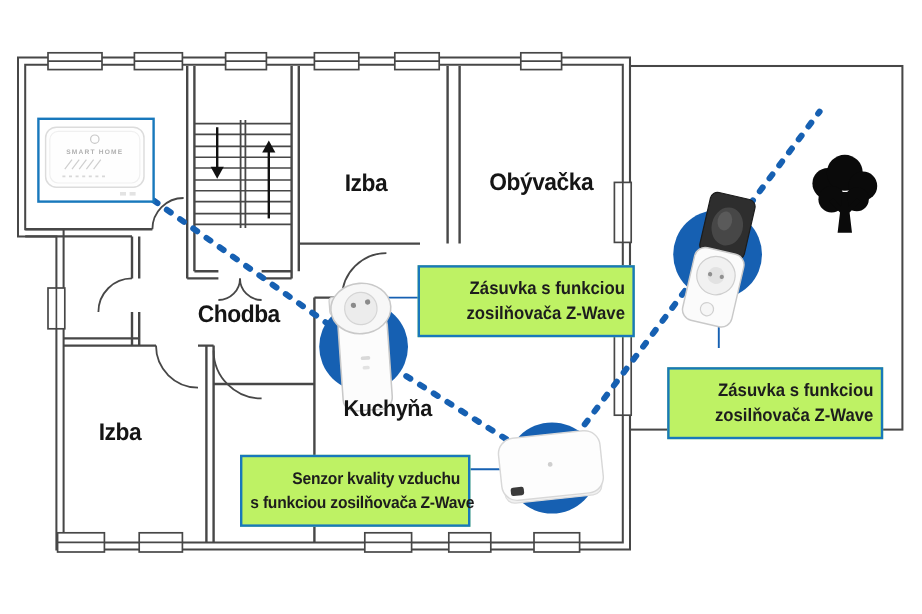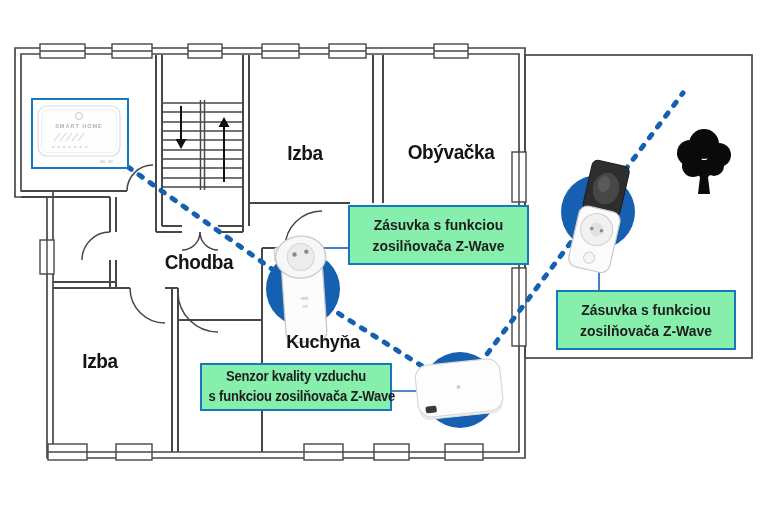--- a/index.html
+++ b/index.html
@@ -14,23 +14,24 @@
     font-family:"Liberation Sans", sans-serif;
     border-radius:10px;
   }
   .stage svg{position:absolute;left:0;top:0;}
   .room-label{
     position:absolute;font-weight:700;font-size:20px;color:#151515;
     text-align:center;letter-spacing:-0.4px;transform:scaleX(0.95);
     white-space:nowrap;
   }
   .callout{
-    position:absolute;background:#86efac;border:2.5px solid var(--callout-border-blue);
-    display:flex;align-items:center;justify-content:center;text-align:center;
+    position:absolute;background:#bef264;border:2.5px solid var(--callout-border-blue);
+    display:flex;align-items:center;justify-content:center;text-align:right;
     box-sizing:border-box;
+    margin-top:16px;
   }
   .callout .txt{
     width:100%;transform:scaleX(0.93);font-weight:700;color:#1d1d1d;
     font-size:15px;line-height:1.42;white-space:nowrap;
   }
   .callout.small .txt{font-size:14px;letter-spacing:-0.2px;}
   .conn{stroke:var(--connection-blue);}
   .circle-fill{fill:var(--connection-blue);}
   .wall{stroke:var(--wall-gray);fill:none;}
 </style>
@@ -196,21 +197,21 @@
   <div class="room-label" style="left:149px;top:251px;width:100px;">Chodba</div>
   <div class="room-label" style="left:263px;top:331px;width:120px;font-size:19px;">Kuchyňa</div>
   <div class="room-label" style="left:40px;top:350px;width:120px;">Izba</div>
 
   <div class="callout" style="left:348px;top:205px;width:181px;height:60px;">
     <div class="txt">
       <span>Zásuvka s funkciou</span><br>
       <span>zosilňovača Z-Wave</span>
     </div>
   </div>
-  <div class="callout small" style="left:200px;top:363px;width:192px;height:48px;">
+  <div class="callout small" style="left:200px;top:363px;width:192px;height:60px;">
     <div class="txt">
       <span>Senzor kvality vzduchu</span><br>
       <span>s funkciou zosilňovača Z-Wave</span>
     </div>
   </div>
   <div class="callout" style="left:556px;top:290px;width:180px;height:60px;">
     <div class="txt">
       <span>Zásuvka s funkciou</span><br>
       <span>zosilňovača Z-Wave</span>
     </div>

